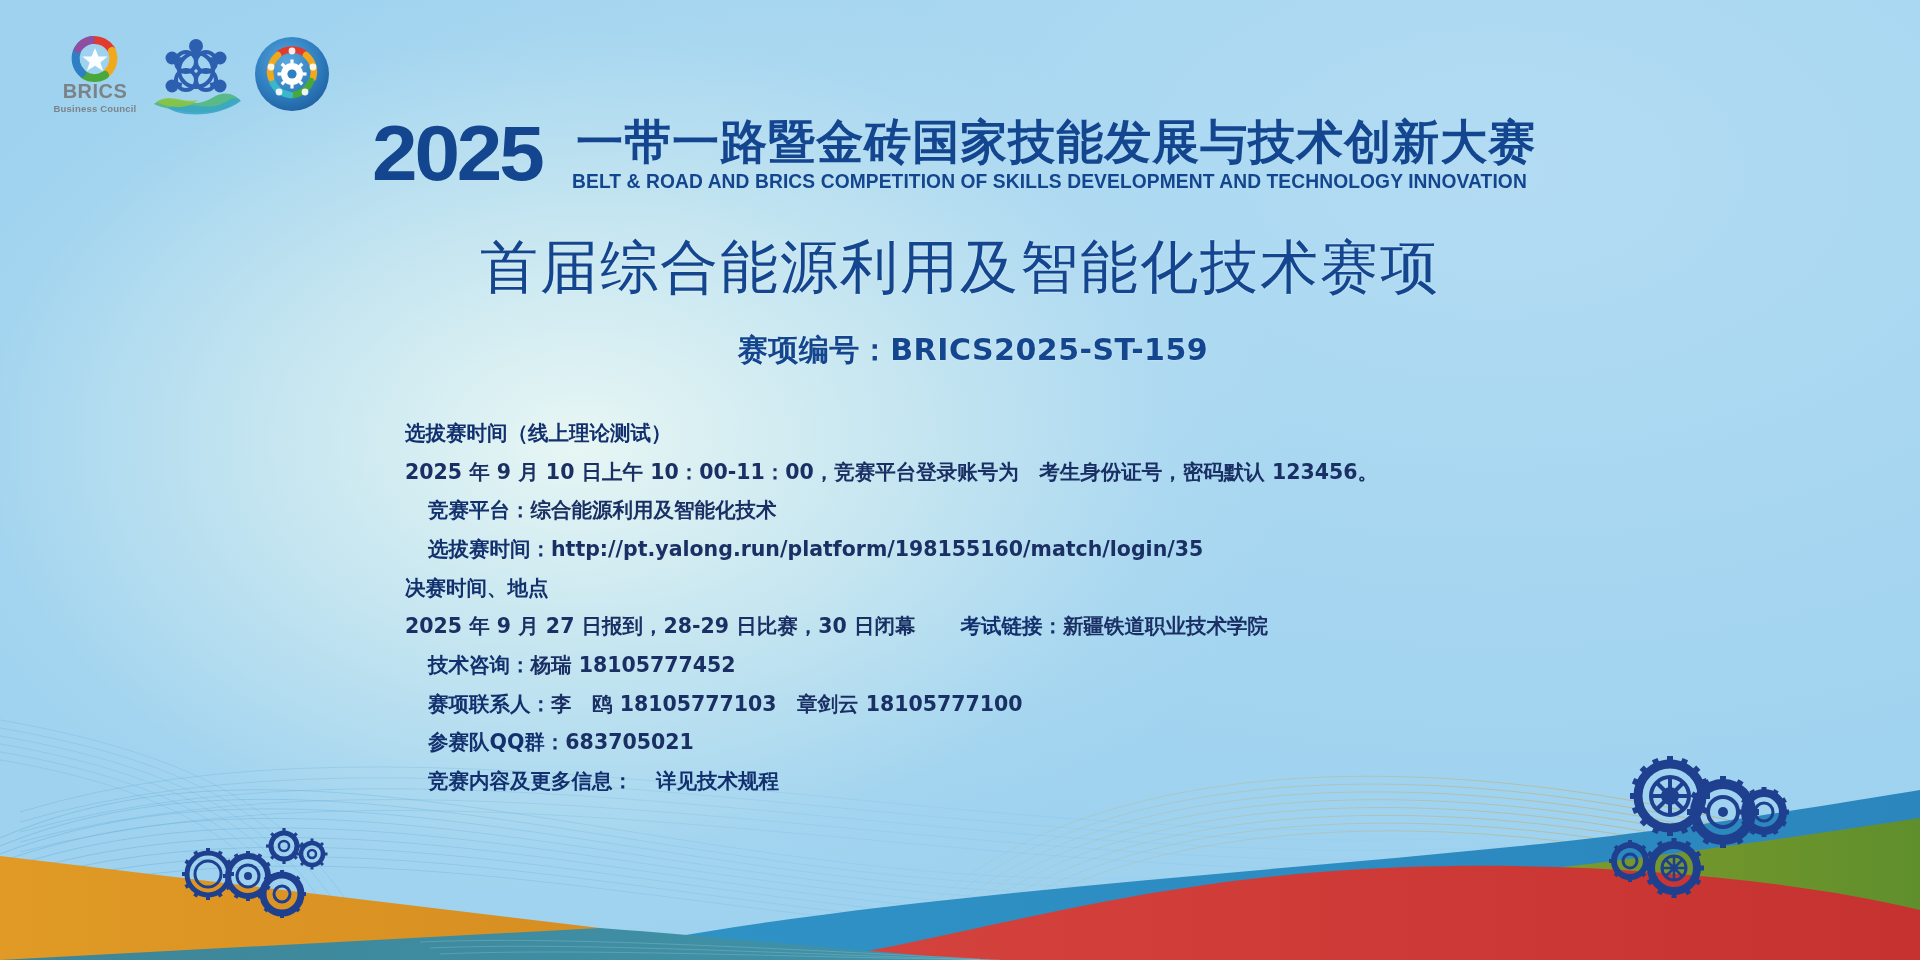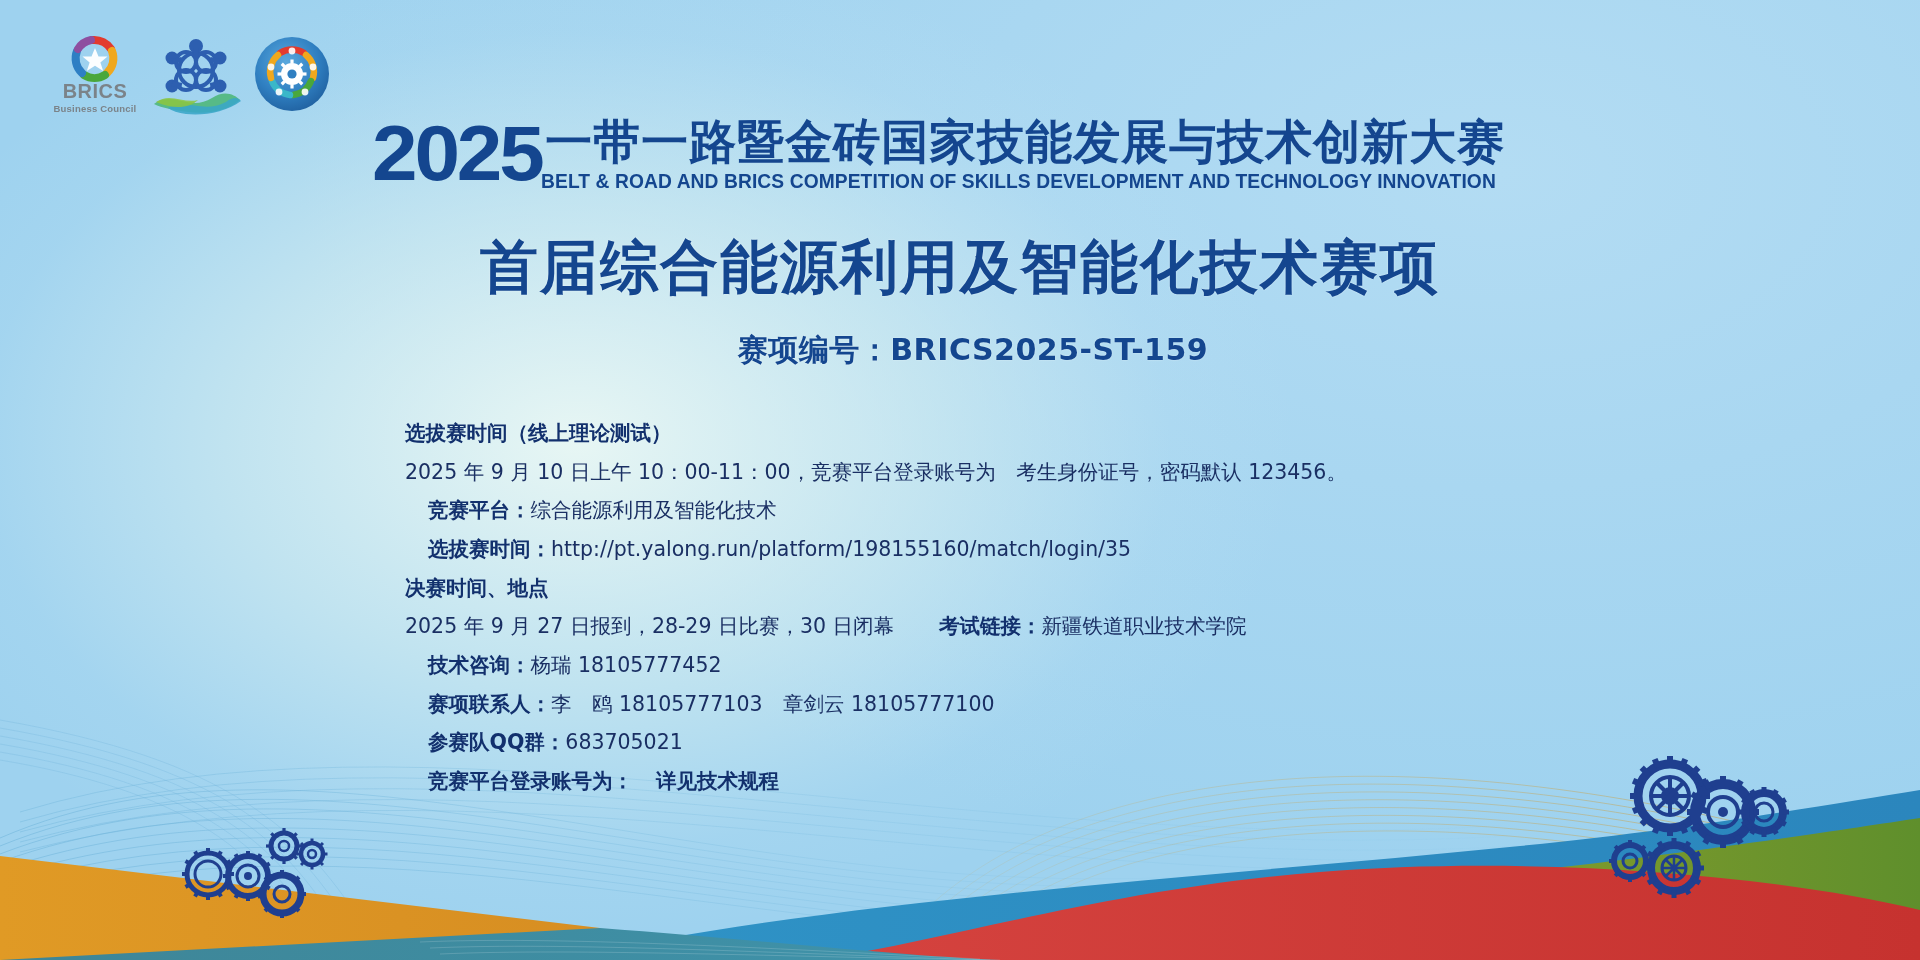--- a/index.html
+++ b/index.html
@@ -38,36 +38,36 @@
   .line-2025 {
     position:absolute; left:372px; top:118px;
     display:flex; align-items:flex-start;
   }
   .yr {
     font-size:78px; font-weight:bold; color:#14468f;
     letter-spacing:-3px; line-height:0.9;
     font-family:"Liberation Sans","DejaVu Sans",sans-serif;
     transform:scaleX(1.05); transform-origin:left top;
   }
-  .cn-en { margin-left:7px; }
+  .cn-en { margin-left:38px; }
   .cn-main {
     font-size:47px; font-weight:bold; color:#14468f;
     letter-spacing:1px; line-height:1.04; white-space:nowrap;
     font-family:"DejaVu Sans","Liberation Sans",sans-serif;
   }
   .en-main {
     font-size:19.5px; font-weight:bold; color:#14468f;
     letter-spacing:0.1px; white-space:nowrap; margin-top:3px;
     transform:scaleX(0.985); transform-origin:left center;
     font-family:"Liberation Sans","DejaVu Sans",sans-serif;
   }
   .subject-title {
     position:absolute; left:0; right:0; top:235px;
     text-align:center;
-    font-size:58px; font-weight:bold; color:#14468f;
+    font-size:58px; font-weight:normal; color:#14468f;
     letter-spacing:2px; line-height:1.12;
     font-family:"DejaVu Sans","Liberation Sans",sans-serif;
     text-shadow:0 0 2px rgba(255,255,255,0.55);
   }
   .code-line {
     position:absolute; left:0; right:0; top:330px;
     text-align:center;
     font-size:30px; font-weight:bold; color:#14468f;
     letter-spacing:0.5px;
     font-family:"DejaVu Sans","Liberation Sans",sans-serif;
@@ -78,21 +78,21 @@
   
   .info {
     position:absolute; left:405px; top:420px;
     width:1180px;
     color:#1a2f63;
     font-family:"DejaVu Sans","Liberation Sans",sans-serif;
   }
   .info .row { margin-bottom:11px; line-height:1.35; white-space:nowrap; }
   .info .row:last-child { margin-bottom:0; }
   .lbl { font-weight:bold; font-size:20.5px; color:#12306d;margin-left:23px; }
-  .val { font-weight:normal; font-size:20.5px; color:#1a2f63; }
+  .val { font-weight:bold; font-size:20.5px; color:#1a2f63; }
   .row-head { font-weight:bold; font-size:20.5px; color:#12306d; }
   .gap { display:inline-block; width:22px; }
 
   
   .bottom { position:absolute; left:0; bottom:0; width:1920px; height:200px; }
 
   .gears-left { position:absolute; left:178px; bottom:28px; }
   .gears-right { position:absolute; left:1590px; bottom:52px; }
 
   svg { display:block; }
@@ -294,21 +294,21 @@
 
     <div class="row">
       <span class="lbl">赛项联系人：</span><span class="val">李　鸥 18105777103　章剑云 18105777100</span>
     </div>
 
     <div class="row">
       <span class="lbl">参赛队QQ群：</span><span class="val">683705021</span>
     </div>
 
     <div class="row">
-      <span class="lbl">竞赛平台登录账号为：</span><span class="lbl">详见技术规程</span>
+      <span class="lbl">竞赛内容及更多信息：</span><span class="lbl">详见技术规程</span>
     </div>
   </div>
 
   <svg class="bottom" width="1920" height="200" viewBox="0 0 1920 200" preserveAspectRatio="none" aria-hidden="true">
     <defs>
       <linearGradient id="gOrange" x1="0" y1="0" x2="1" y2="0">
         <stop offset="0%" stop-color="#e09a25"></stop>
           <stop offset="100%" stop-color="#d78e22"></stop>
       </linearGradient>
       <linearGradient id="gTeal" x1="0" y1="0" x2="1" y2="0">

